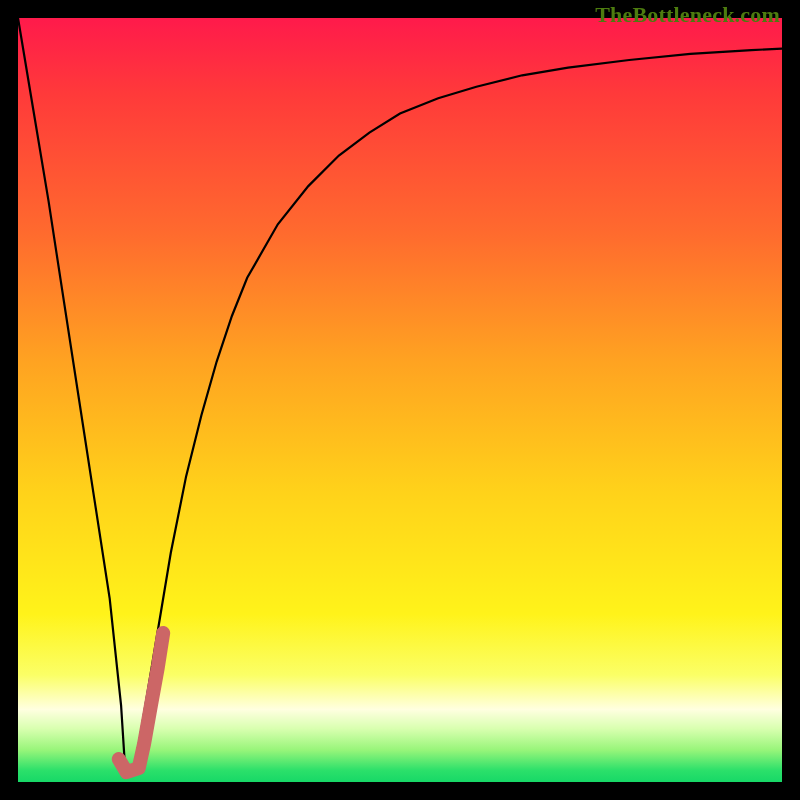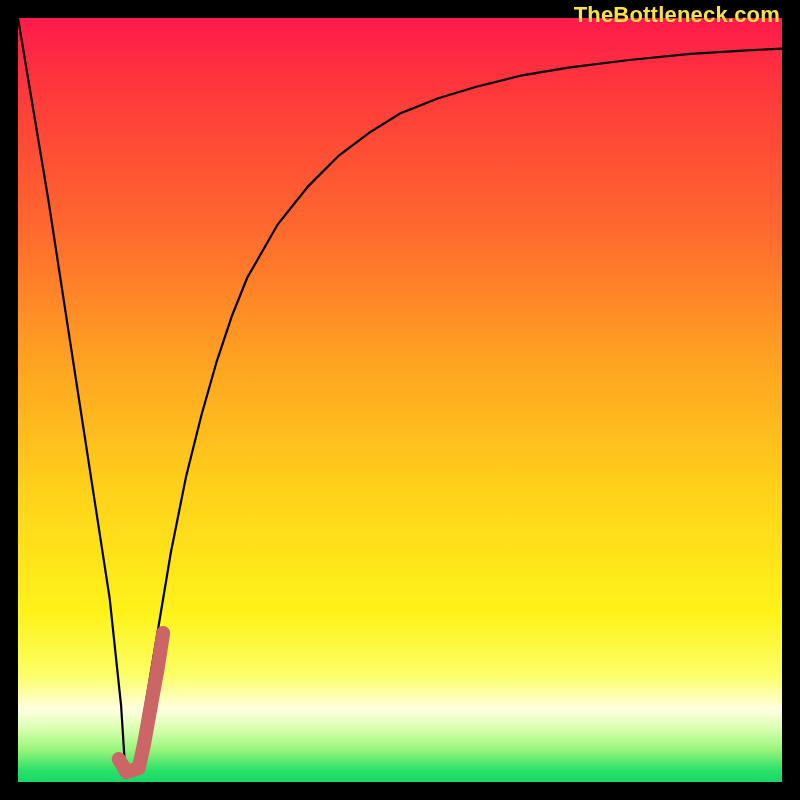--- a/index.html
+++ b/index.html
@@ -13,23 +13,23 @@
   .frame {
     position: absolute;
     box-sizing: border-box;
   }
   .plot-area {
     position: absolute;
     overflow: hidden;
   }
   .watermark {
     position: absolute;
-    font-family: Liberation Sans, sans-serif;
+    font-family: Liberation Serif, serif;
     font-weight: 600;
-    color: #fde047;
+    color: #4d7c0f;
     letter-spacing: 0.2px;
   }
   svg { display: block; }
 </style>
 </head>
 <body>
 
 <div class="frame" style="left: 18px; top: 18px; width: 764px; height: 764px;"></div>
 
 <div class="plot-area" style="left: 18px; top: 18px; width: 764px; height: 764px;">

